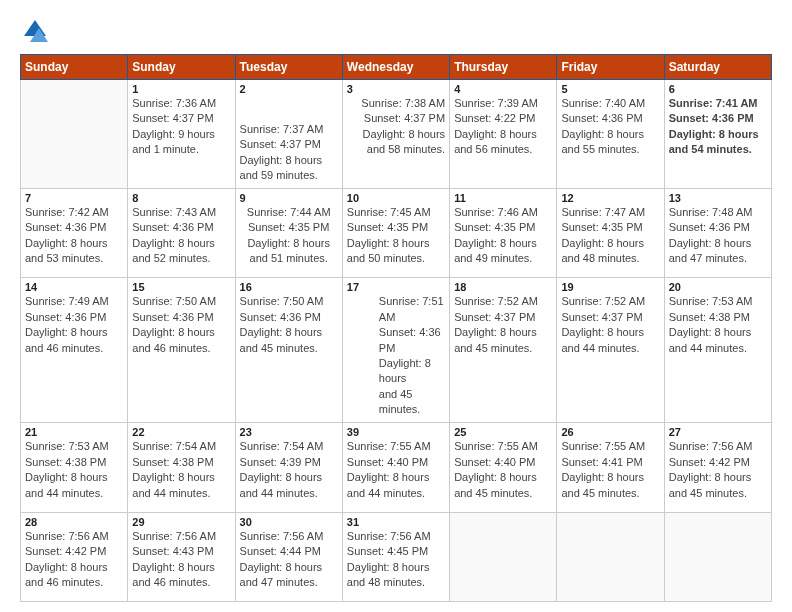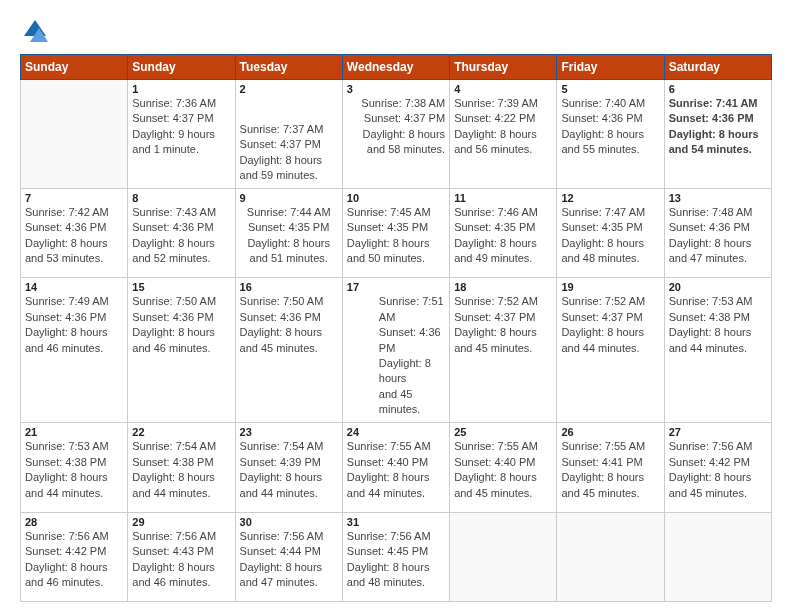--- a/index.html
+++ b/index.html
@@ -297,21 +297,21 @@
 and 44 minutes.</div>
           </td>
           <td>
             <span class="day-number">23</span>
             <div class="day-info" style="white-space: pre-line;">Sunrise: 7:54 AM
 Sunset: 4:39 PM
 Daylight: 8 hours
 and 44 minutes.</div>
           </td>
           <td>
-            <span class="day-number">24</span>
+            <span class="day-number">39</span>
             <div class="day-info" style="white-space: pre-line;">Sunrise: 7:55 AM
 Sunset: 4:40 PM
 Daylight: 8 hours
 and 44 minutes.</div>
           </td>
           <td>
             <span class="day-number">25</span>
             <div class="day-info" style="white-space: pre-line;">Sunrise: 7:55 AM
 Sunset: 4:40 PM
 Daylight: 8 hours

